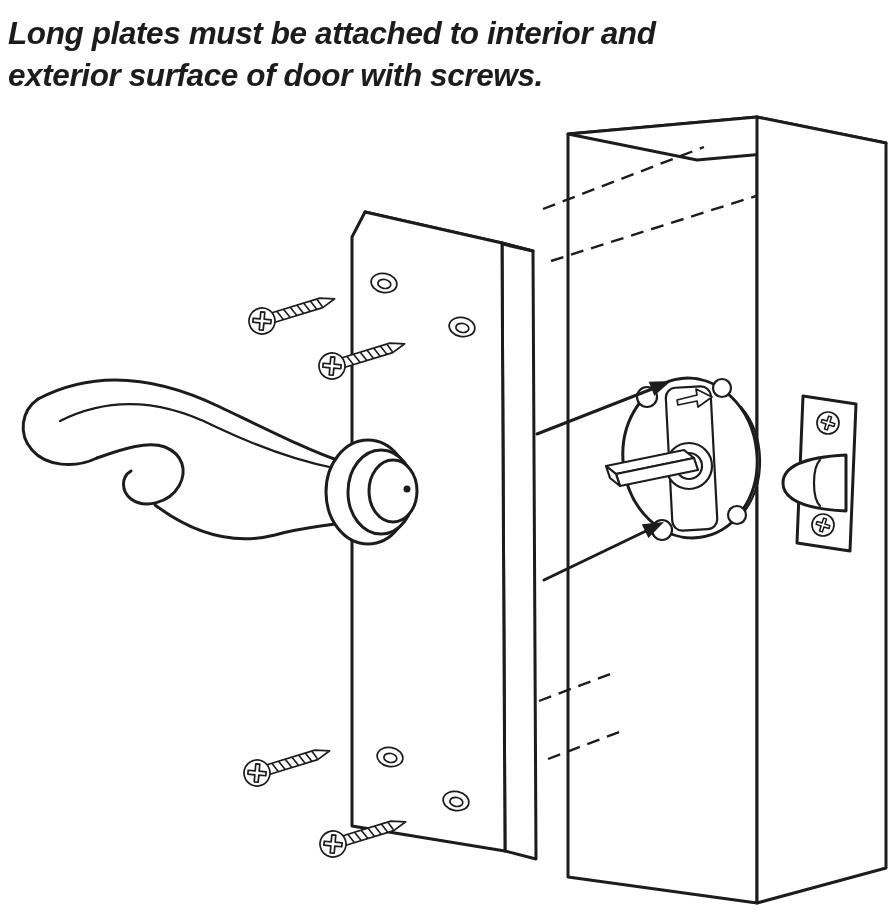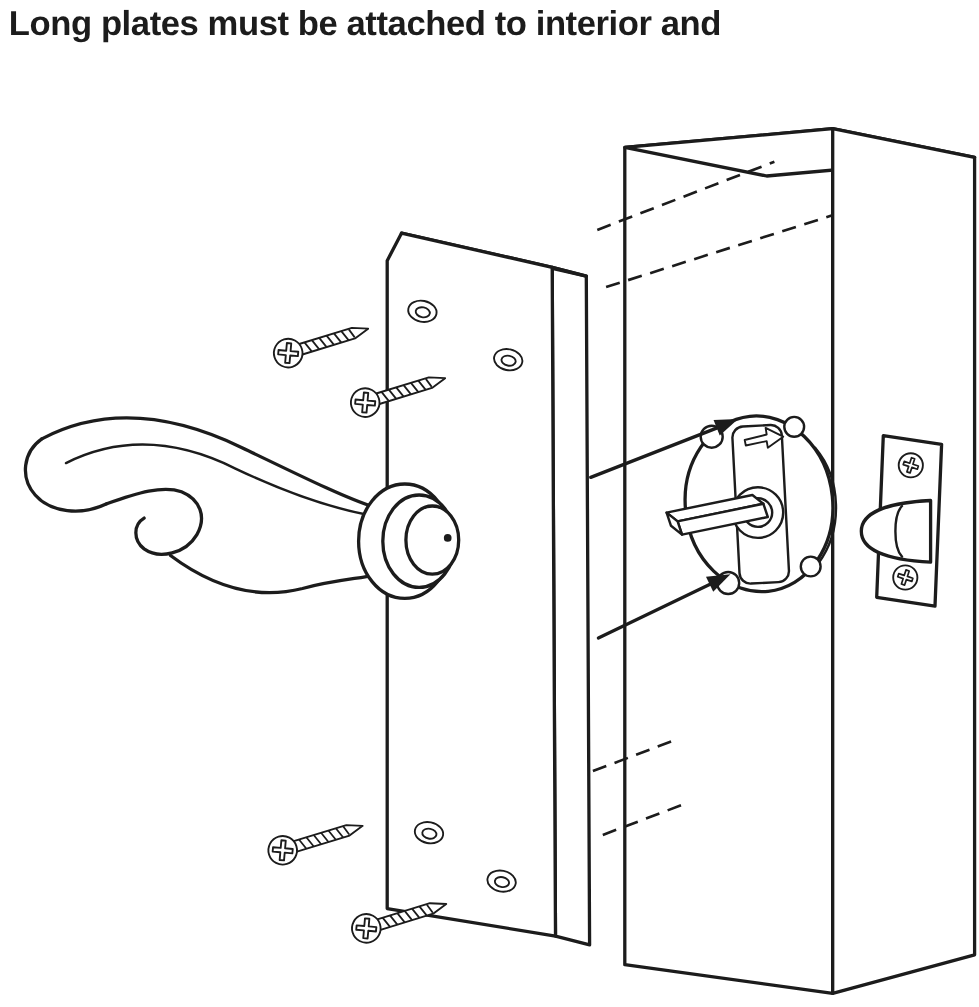--- a/index.html
+++ b/index.html
@@ -7,42 +7,43 @@
   html, body { margin: 0; padding: 0; }
   body {
     width: 890px; height: 915px;
     background: var(--bg);
     position: relative;
     overflow: hidden;
     font-family: "Liberation Sans", sans-serif;
   }
   .stage { position: absolute; inset: 0; width: 890px; height: 915px; }
   .heading {
-    position: absolute; left: 8px; top: 0px; width: 760px;
+    position: absolute; left: 8px; top: 12px; width: 760px;
     font-weight: 700; font-size: 31.5px; line-height: 42px;
-    letter-spacing: -0.4px; color: var(--ink);
+    letter-spacing: -0.4px; color: var(--ink); font-style: italic;
   }
   svg.illustration { position: absolute; left: 0; top: 0; }
 
   .ink3 { fill: none; stroke: var(--ink); stroke-width: 3; stroke-linecap: round; stroke-linejoin: round; }
   .ink2 { fill: none; stroke: var(--ink); stroke-width: 2.2; stroke-linecap: round; stroke-linejoin: round; }
   .wfill3 { fill: #ffffff; stroke: var(--ink); stroke-width: 3; stroke-linejoin: round; }
   .wfill2 { fill: #ffffff; stroke: var(--ink); stroke-width: 2.2; stroke-linejoin: round; }
   .dash { fill: none; stroke: var(--ink); stroke-width: 2.4; stroke-dasharray: 13 8; stroke-linecap: butt; }
   .solid { fill: var(--ink); stroke: none; }
   .thr { stroke: var(--ink); stroke-width: 1.6; fill: none; }
   .thin { fill: #ffffff; stroke: var(--ink); stroke-width: 1.7; stroke-linejoin: round; }
 </style>
 </head>
 <body>
 
 <div class="stage">
 
   <div class="heading">
     <div>Long plates must be attached to interior and</div>
+    <div>exterior surface of door with screws.</div>
   </div>
 
   <svg class="illustration" width="890" height="915" viewBox="0 0 890 915">
 
     <defs>
       <g id="screw">
         <polygon class="thin" points="12,-5 62,-5 76,0 62,5 12,5"></polygon>
         <path class="thr" d="M17,-5 L21,5 M24,-5 L28,5 M31,-5 L35,5 M38,-5 L42,5 M45,-5 L49,5 M52,-5 L56,5 M59,-4.5 L62,4"></path>
         <circle class="thin" cx="0" cy="0" r="13"></circle>
         <g transform="rotate(22)">

